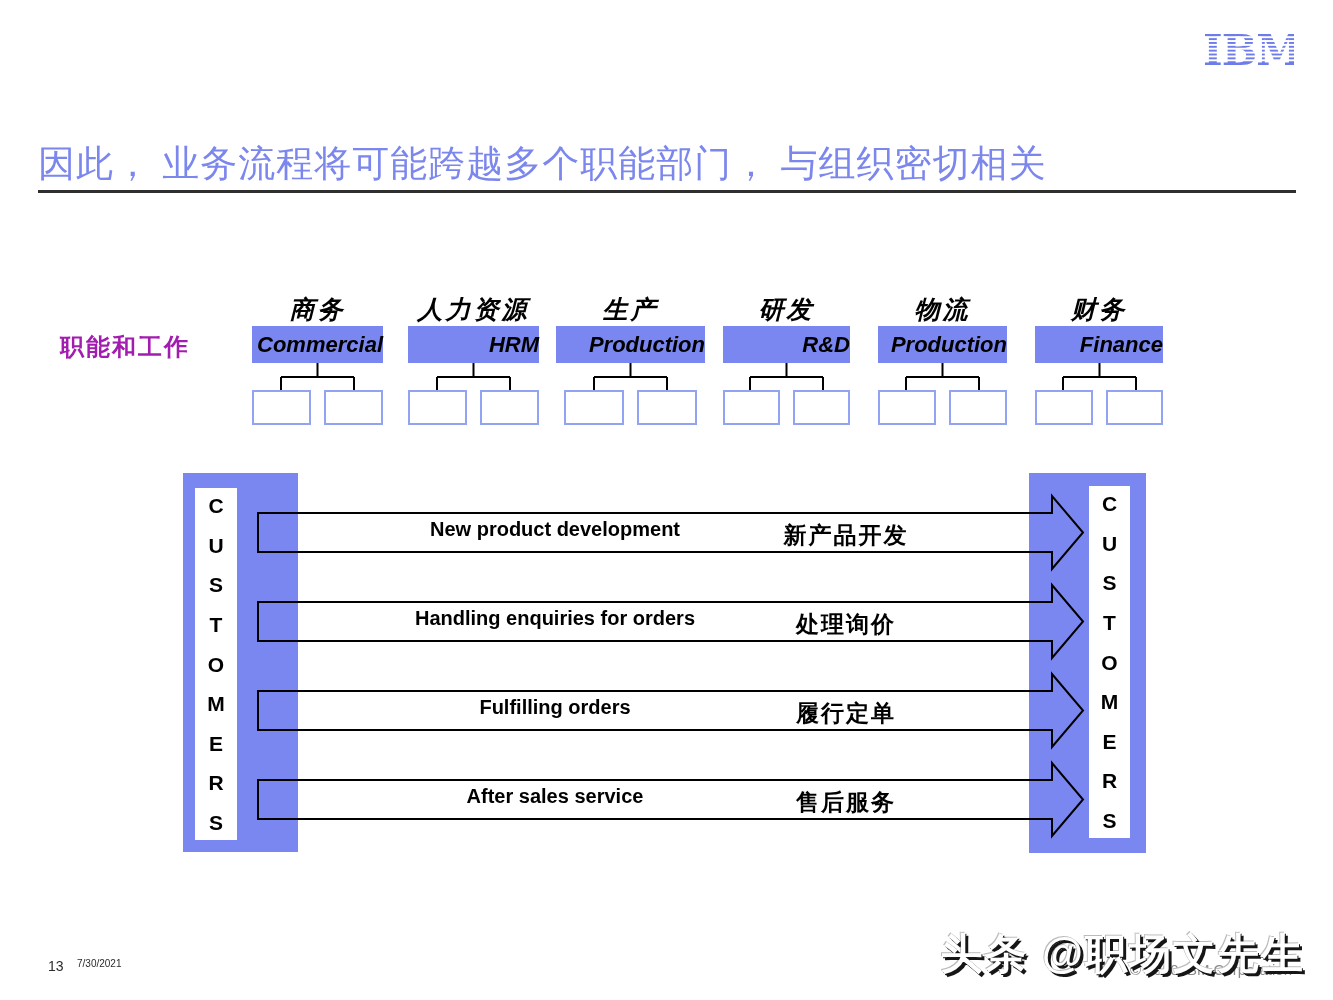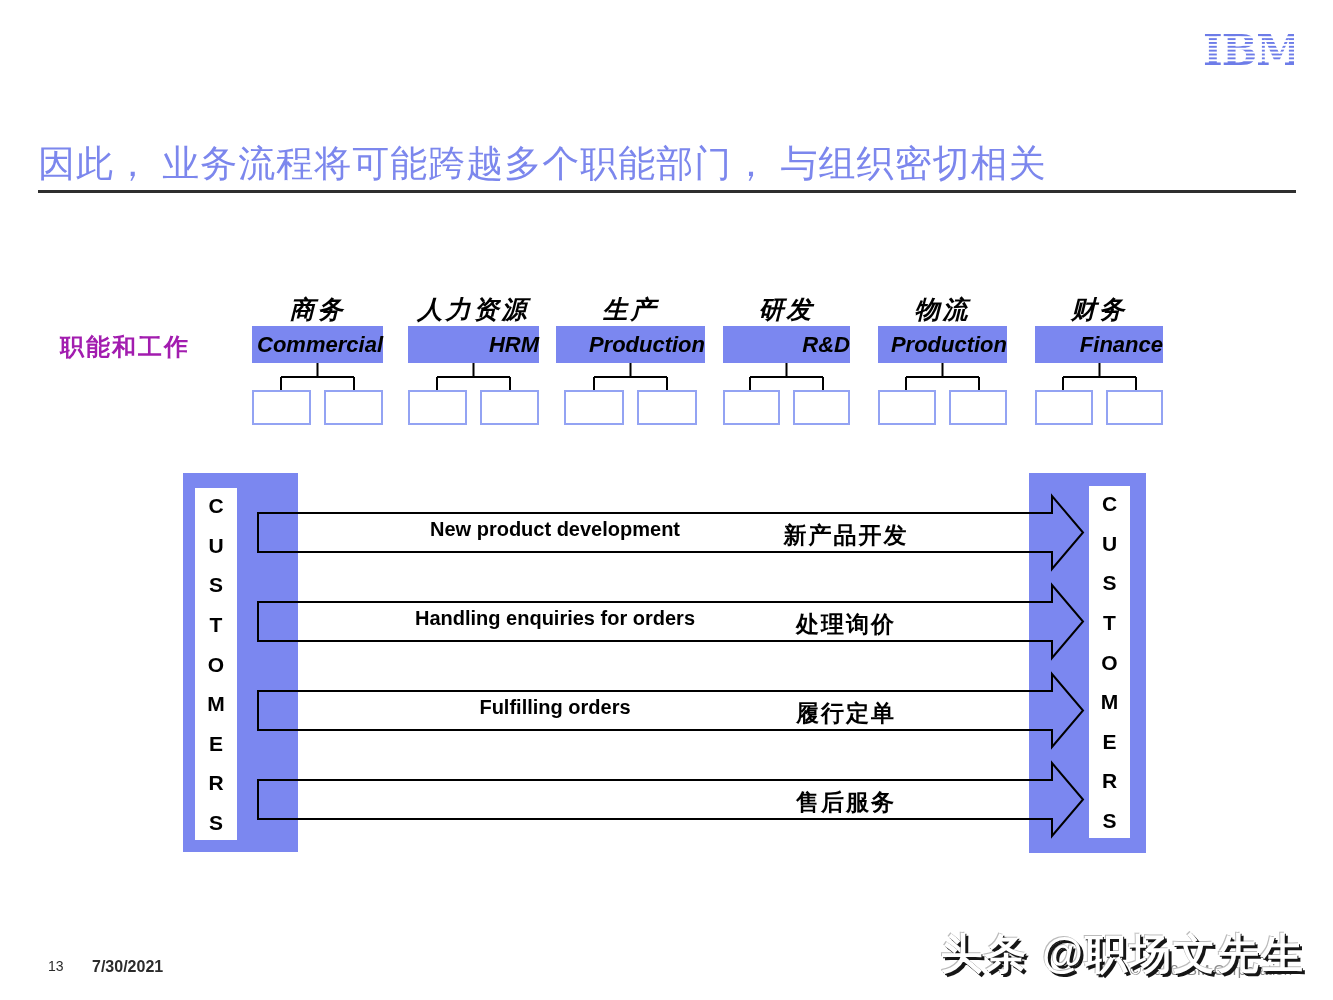--- a/index.html
+++ b/index.html
@@ -59,21 +59,21 @@
     position:absolute;left:258px;width:594px;text-align:center;
     font-size:20px;font-weight:bold;color:#000;white-space:nowrap;
   }
   .proc-zh{
     position:absolute;left:766px;width:160px;text-align:center;
     font-size:23px;font-weight:bold;color:#000;white-space:nowrap;
     font-family:"Liberation Serif",serif;letter-spacing:2px;
   }
   
   .page-num{position:absolute;left:48px;top:958px;font-size:14px;color:#2b2b2b;}
-  .date{position:absolute;left:92px;top:958px;font-size:16px;color:#2b2b2b;font-weight:bold;}
+  .date{position:absolute;left:77px;top:958px;font-size:10px;color:#2b2b2b;}
   .copyright{position:absolute;right:41px;top:961px;font-size:15px;color:#8a8a8a;z-index:1;}
   .watermark{
     position:absolute;right:28px;top:926px;z-index:2;
     font-size:42px;font-weight:bold;color:#fff;white-space:nowrap;letter-spacing:2px;
     text-shadow:3px 3px 0 #161616,1px 1px 0 #161616,-1px -1px 0 #bbb;
   }
 </style>
 </head>
 <body>
 
@@ -204,20 +204,21 @@
 
   <div class="proc-en" style="top:518px">New product development</div>
   <div class="proc-zh" style="top:520px">新产品开发</div>
 
   <div class="proc-en" style="top:607px">Handling enquiries for orders</div>
   <div class="proc-zh" style="top:609px">处理询价</div>
 
   <div class="proc-en" style="top:696px">Fulfilling orders</div>
   <div class="proc-zh" style="top:698px">履行定单</div>
 
+  <div class="proc-en" style="top:785px">After sales service</div>
   <div class="proc-zh" style="top:787px">售后服务</div>
 
   <div class="page-num">13</div>
   <div class="date">7/30/2021</div>
   <div class="copyright">© 2020 IBM Corporation</div>
   <div class="watermark">头条 @职场文先生</div>
 
 </div>
 
 </body></html>

